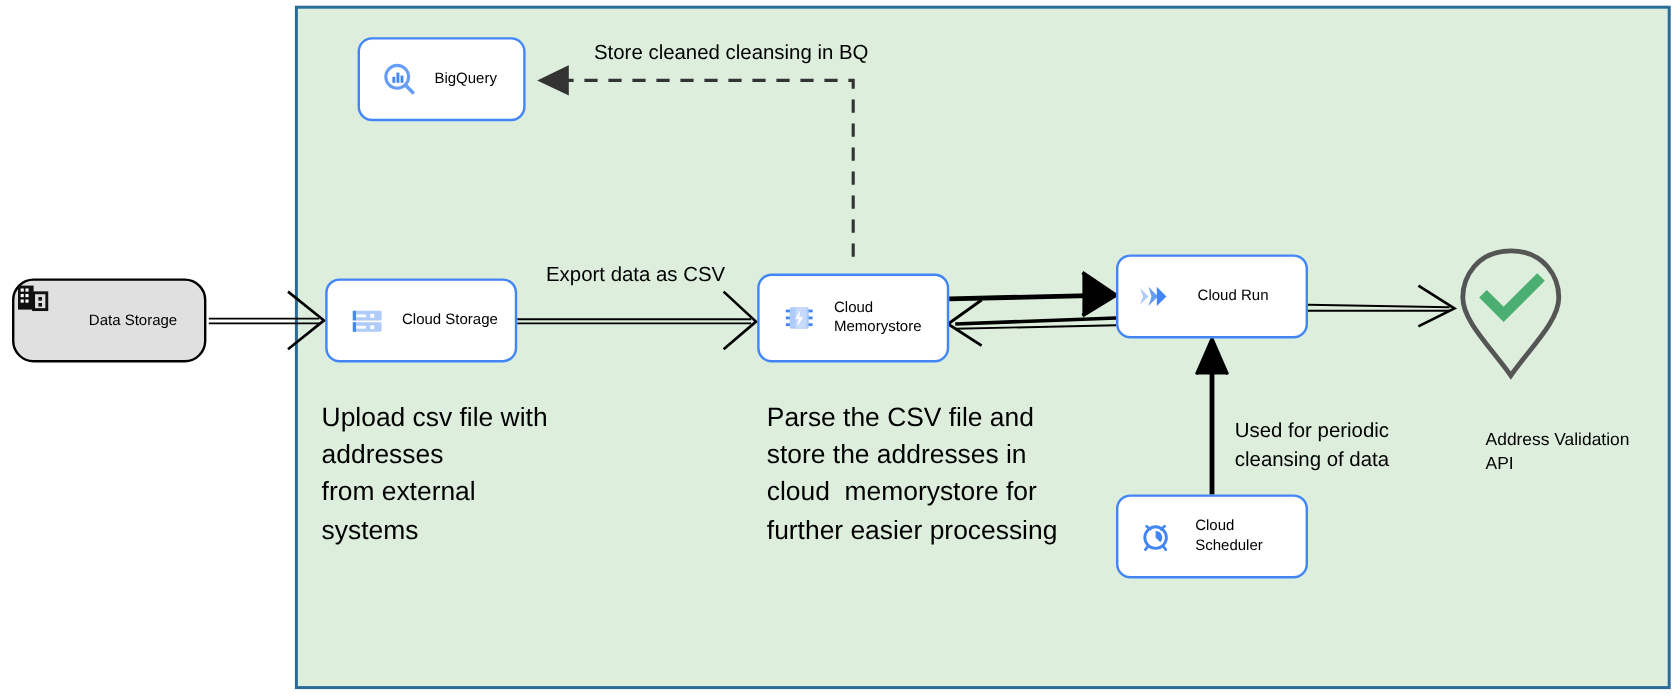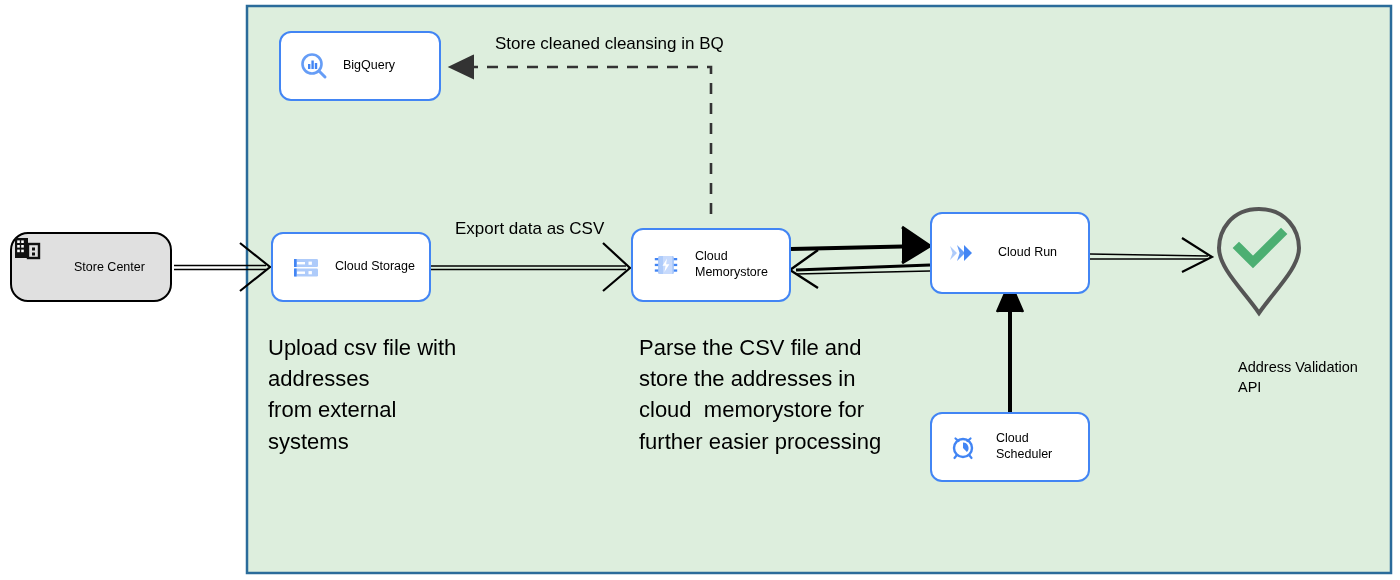--- a/index.html
+++ b/index.html
@@ -95,24 +95,24 @@
         <rect x="5.2" y="6.4" width="2.6" height="2.6" fill="#fff"></rect>
         <rect x="9.2" y="6.4" width="2.6" height="2.6" fill="#fff"></rect>
         <rect x="5.2" y="11" width="2.6" height="2.6" fill="#fff"></rect>
         <rect x="9.2" y="11" width="2.6" height="2.6" fill="#fff"></rect>
         <rect x="5.2" y="15.6" width="2.6" height="2.6" fill="#fff"></rect>
         <rect x="9.2" y="15.6" width="2.6" height="2.6" fill="#fff"></rect>
         <rect x="20" y="13.5" width="3" height="3" fill="#111"></rect>
         <rect x="20" y="18.5" width="3" height="3" fill="#111"></rect>
       </svg>
     </span>
-    <span class="ntext">Store Center</span>
-  </div>
-
-  <div class="node gcp-node" style="left:279px;top:31px;width:162px;height:70px;">
+    <span class="ntext">Data Storage</span>
+  </div>
+
+  <div class="node gcp-node" style="left:298px;top:31px;width:140px;height:70px;">
     <span class="nicon">
       <svg width="30" height="30" viewBox="0 0 30 30">
         <circle cx="13" cy="13" r="9.5" fill="none" stroke="#669df6" stroke-width="2.6"></circle>
         <rect x="9" y="13" width="2.4" height="5" fill="#4285f4"></rect>
         <rect x="12.4" y="9.5" width="2.4" height="8.5" fill="#4285f4"></rect>
         <rect x="15.8" y="12" width="2.4" height="6" fill="#4285f4"></rect>
         <line x1="20" y1="20" x2="26" y2="26" stroke="#669df6" stroke-width="3" stroke-linecap="round"></line>
       </svg>
     </span>
     <span class="ntext nlabel">BigQuery</span>
@@ -145,21 +145,21 @@
         <rect x="3.8" y="19.4" width="3.4" height="2.3" fill="#4285f4"></rect>
         <rect x="22.8" y="8" width="3.4" height="2.3" fill="#4285f4"></rect>
         <rect x="22.8" y="13.8" width="3.4" height="2.3" fill="#4285f4"></rect>
         <rect x="22.8" y="19.4" width="3.4" height="2.3" fill="#4285f4"></rect>
       </svg>
     </span>
     <span class="ntext nlabel" style="white-space:pre-line;">Cloud
 Memorystore</span>
   </div>
 
-  <div class="node gcp-node" style="left:930px;top:212px;width:160px;height:82px;">
+  <div class="node gcp-node" style="left:930px;top:212px;width:160px;height:70px;">
     <span class="nicon" style="left:14px;width:34px;height:30px;">
       <svg width="34" height="30" viewBox="0 0 34 30">
         <path d="M 4 8 L 11 15 L 4 22 L 6.5 15 Z" fill="#aecbfa"></path>
         <path d="M 11 7 L 19 15 L 11 23 L 13.6 15 Z" fill="#669df6"></path>
         <path d="M 18 7 L 26 15 L 18 23 Z" fill="#4285f4"></path>
       </svg>
     </span>
     <span class="ntext nlabel" style="left:66px;">Cloud Run</span>
   </div>
 
@@ -177,20 +177,22 @@
     <span class="ntext nlabel" style="left:64px;">Cloud Scheduler</span>
   </div>
 
   <div class="api-label" style="left:1238px;top:326px;width:150px;white-space:pre-line;">Address Validation
 API</div>
 
   <div class="edge-label" style="left:495px;top:32px;">Store cleaned cleansing in BQ</div>
 
   <div class="edge-label" style="left:455px;top:217px;">Export data as CSV</div>
 
+  <div class="edge-label" style="left:1029px;top:347px;">Used for periodic
+cleansing of data</div>
 
   <div class="caption" style="left:268px;top:332px;width:270px;">Upload csv file with
 addresses
 from external
 systems</div>
 
   <div class="caption" style="left:639px;top:332px;width:260px;">Parse the CSV file and
 store the addresses in
 cloud  memorystore for
 further easier processing</div>

